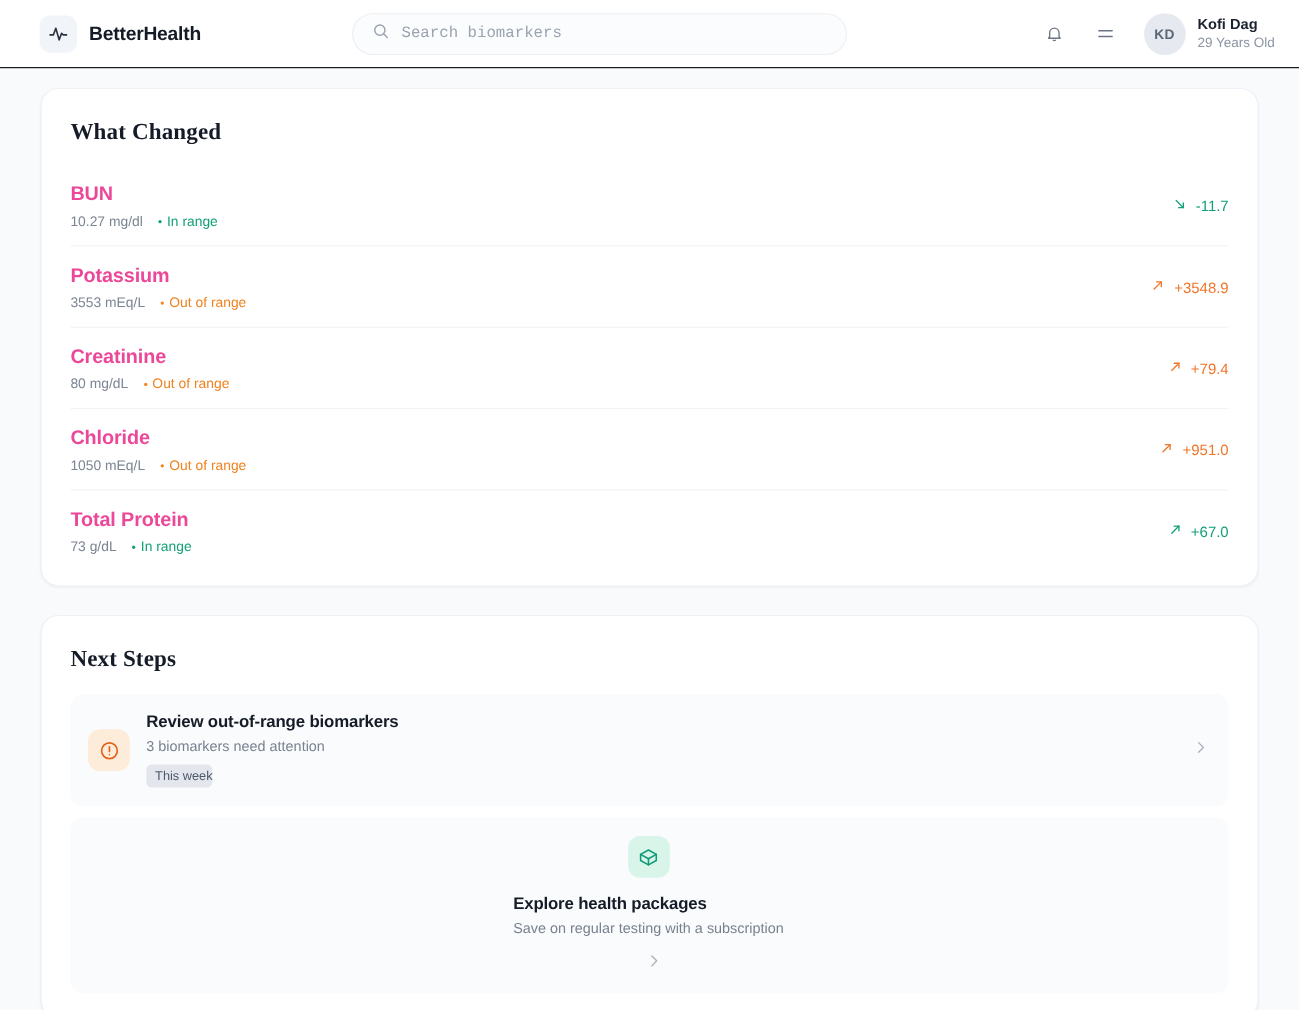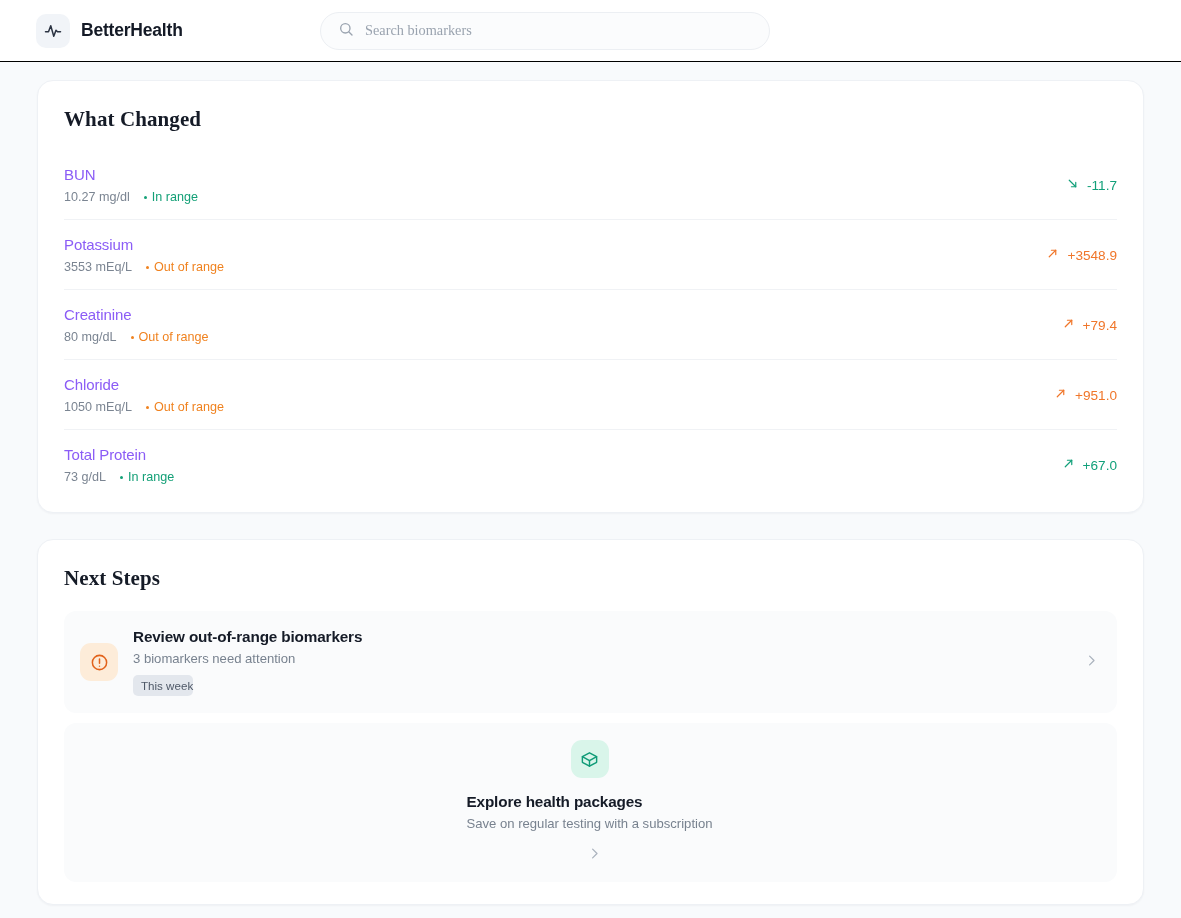--- a/index.html
+++ b/index.html
@@ -57,21 +57,21 @@
     border: 1px solid #eceff3;
     display: flex;
     align-items: center;
     gap: 11px;
     padding: 0 17px;
   }
   .search-box input {
     border: none;
     outline: none;
     background: transparent;
-    font-family: Liberation Serif, serif;
+    font-family: Liberation Mono, monospace;
     font-size: 14.3px;
     color: #ef4444;
     width: 100%;
   }
   .search-box input::placeholder { color: #9aa3af; }
 
   .top-right {
     margin-left: auto;
     display: flex;
     align-items: center;
@@ -123,23 +123,24 @@
   .bm-row {
     display: flex;
     align-items: center;
     justify-content: space-between;
     padding: 16px 0 15px 0;
     border-bottom: 1px solid #f0f2f5;
     cursor: pointer;
   }
   .bm-row:last-child { border-bottom: none; padding-bottom: 6px; }
   .bm-name {
-    font-size: 15px;
-    color: #8b5cf6;
+    font-size: 18px;
+    color: #ec4899;
     letter-spacing: -0.1px;
+    font-weight: bold;
   }
   .bm-sub {
     margin-top: 7px;
     font-size: 12.6px;
     color: #7b8592;
     display: flex;
     align-items: center;
     gap: 14px;
   }
   .bm-status { display: inline-flex; align-items: center; gap: 5px; }
@@ -225,20 +226,41 @@
       <span>
         <svg width="16" height="16" viewBox="0 0 24 24" fill="none" stroke="#9aa3af" stroke-width="2" stroke-linecap="round">
           <circle cx="11" cy="11" r="7"></circle>
             <line x1="16.5" y1="16.5" x2="21" y2="21"></line>
         </svg>
       </span>
       <input type="text" placeholder="Search biomarkers" style="">
     </div>
   </div>
 
+  <div class="top-right">
+    <span class="icon-btn">
+      <svg width="17" height="17" viewBox="0 0 24 24" fill="none" stroke="#6b7584" stroke-width="1.7" stroke-linecap="round" stroke-linejoin="round">
+        <path d="M18 16v-5a6 6 0 1 0-12 0v5l-1.5 2h15z"></path>
+        <path d="M10.5 20.5a2 2 0 0 0 3 0"></path>
+      </svg>
+    </span>
+    <span class="icon-btn">
+      <svg width="18" height="18" viewBox="0 0 24 24" fill="none" stroke="#6b7584" stroke-width="1.9" stroke-linecap="round">
+        <line x1="4" y1="8" x2="20" y2="8"></line>
+          <line x1="4" y1="15" x2="20" y2="15"></line>
+      </svg>
+    </span>
+    <div class="user-block">
+      <div class="avatar">KD</div>
+      <div class="user-meta">
+        <div class="user-name">Kofi Dag</div>
+        <div class="user-age">29 Years Old</div>
+      </div>
+    </div>
+  </div>
 </div>
 
 <div class="page">
 
   <div class="card">
     <div class="card-pad">
       <div class="card-title">What Changed</div>
       <div class="bm-list" id="bm-list">
           <div class="bm-row">
     <div>

